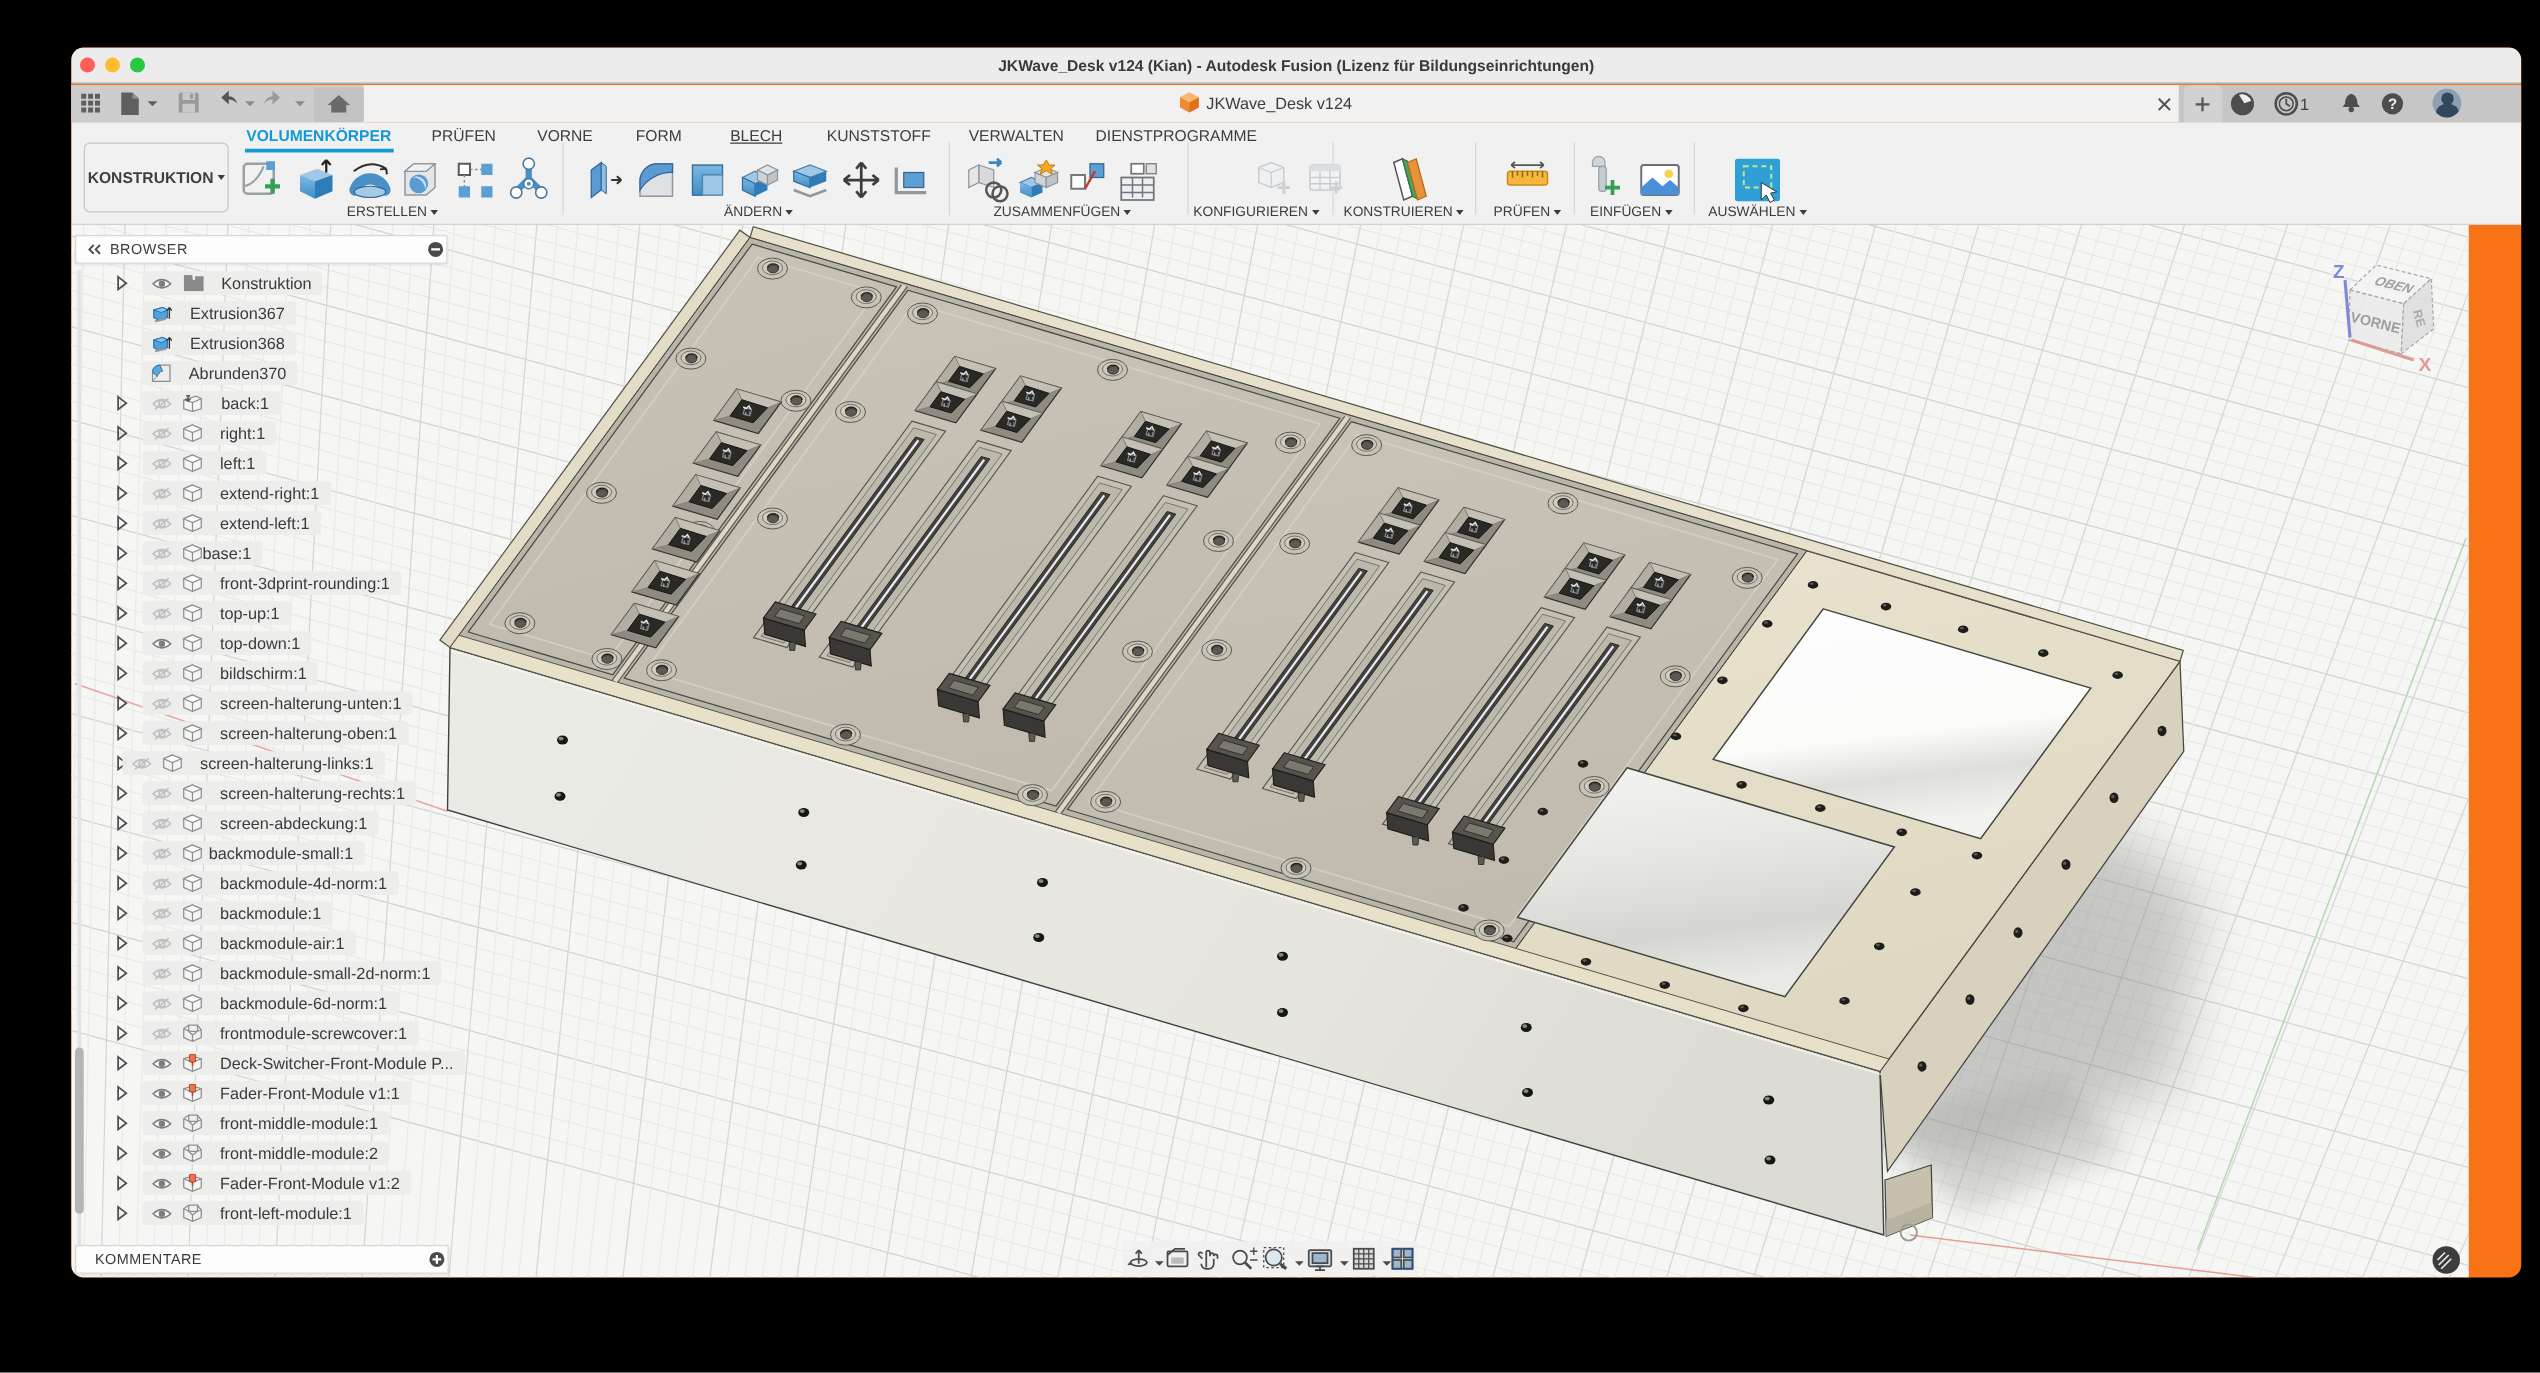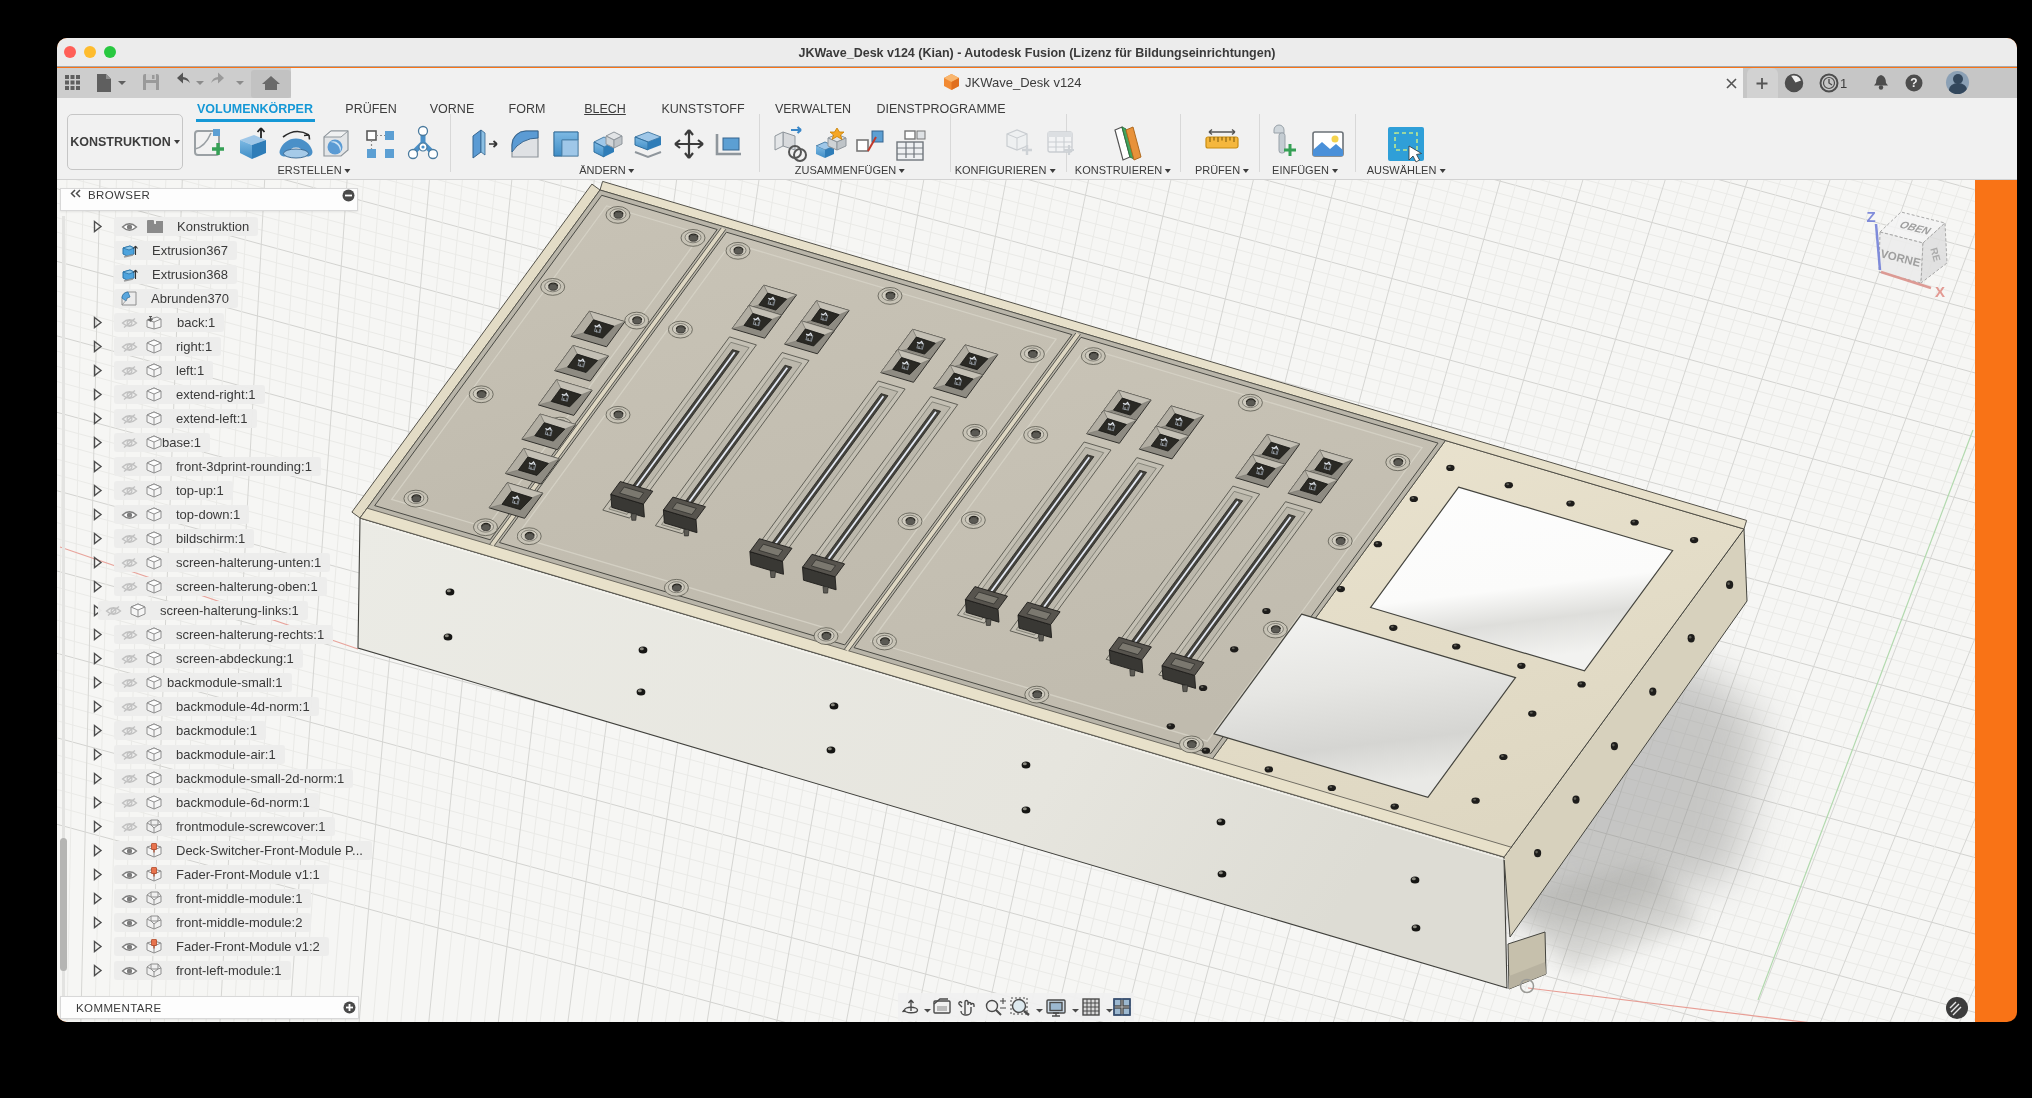--- a/index.html
+++ b/index.html
@@ -1050,21 +1050,21 @@
         <text x="1900" y="262" font-size="11.5" font-weight="bold" fill="#909090" text-anchor="middle" transform="rotate(14 1900 260)">VORNE</text>
         <text x="1934" y="257" font-size="10" font-weight="bold" fill="#9f9f9f" text-anchor="middle" transform="rotate(75 1934 255)">RE</text>
         <line x1="1876" y1="224" x2="1880" y2="270" stroke="#6b79d6" stroke-width="2.5"></line>
         <text x="1871" y="222" font-size="15" font-weight="bold" fill="#6b79d6" text-anchor="middle">Z</text>
         <line x1="1881" y1="272" x2="1931" y2="288" stroke="#d98c85" stroke-width="2.5"></line>
         <text x="1940" y="297" font-size="15" font-weight="bold" fill="#e08a82" text-anchor="middle">X</text>
       </g>
       <circle cx="1957" cy="1008" r="11" fill="#3c3c3c"></circle>
       <path d="M1951 1012 l8 -8 M1953 1015 l8 -8 M1950 1008 l6 -6" stroke="#e8e8e8" stroke-width="1.4" fill="none"></path>
     </svg>
-    <div style="position:absolute;left:3px;top:150px;width:298px;height:23px;background:#fdfdfd;border:1px solid #d8d8d8;display:flex;font-size:11.5px;color:#3a3a3a;box-shadow:0 1px 2px rgba(0,0,0,0.08)">
+    <div style="position:absolute;left:3px;top:150px;width:298px;height:23px;background:#fdfdfd;border:1px solid #d8d8d8;display:flex;align-items:center;font-size:11.5px;color:#3a3a3a;box-shadow:0 1px 2px rgba(0,0,0,0.08)">
       <svg width="12" height="9" style="margin-left:9px">
         <path d="M5 1 L1.5 4.5 L5 8 M10 1 L6.5 4.5 L10 8" stroke="#4c4c4c" stroke-width="1.5" fill="none"></path>
       </svg>
       <span style="margin-left:6px;letter-spacing:0.4px">BROWSER</span>
       <svg width="13" height="13" style="position:absolute;left:281px">
         <circle cx="6.5" cy="6.5" r="6" fill="#4a4a4a"></circle>
         <rect x="3" y="5.6" width="7" height="1.8" fill="#fff"></rect>
       </svg>
     </div>
     <svg width="10" height="13" style="position:absolute;left:36px;top:182.0px">

